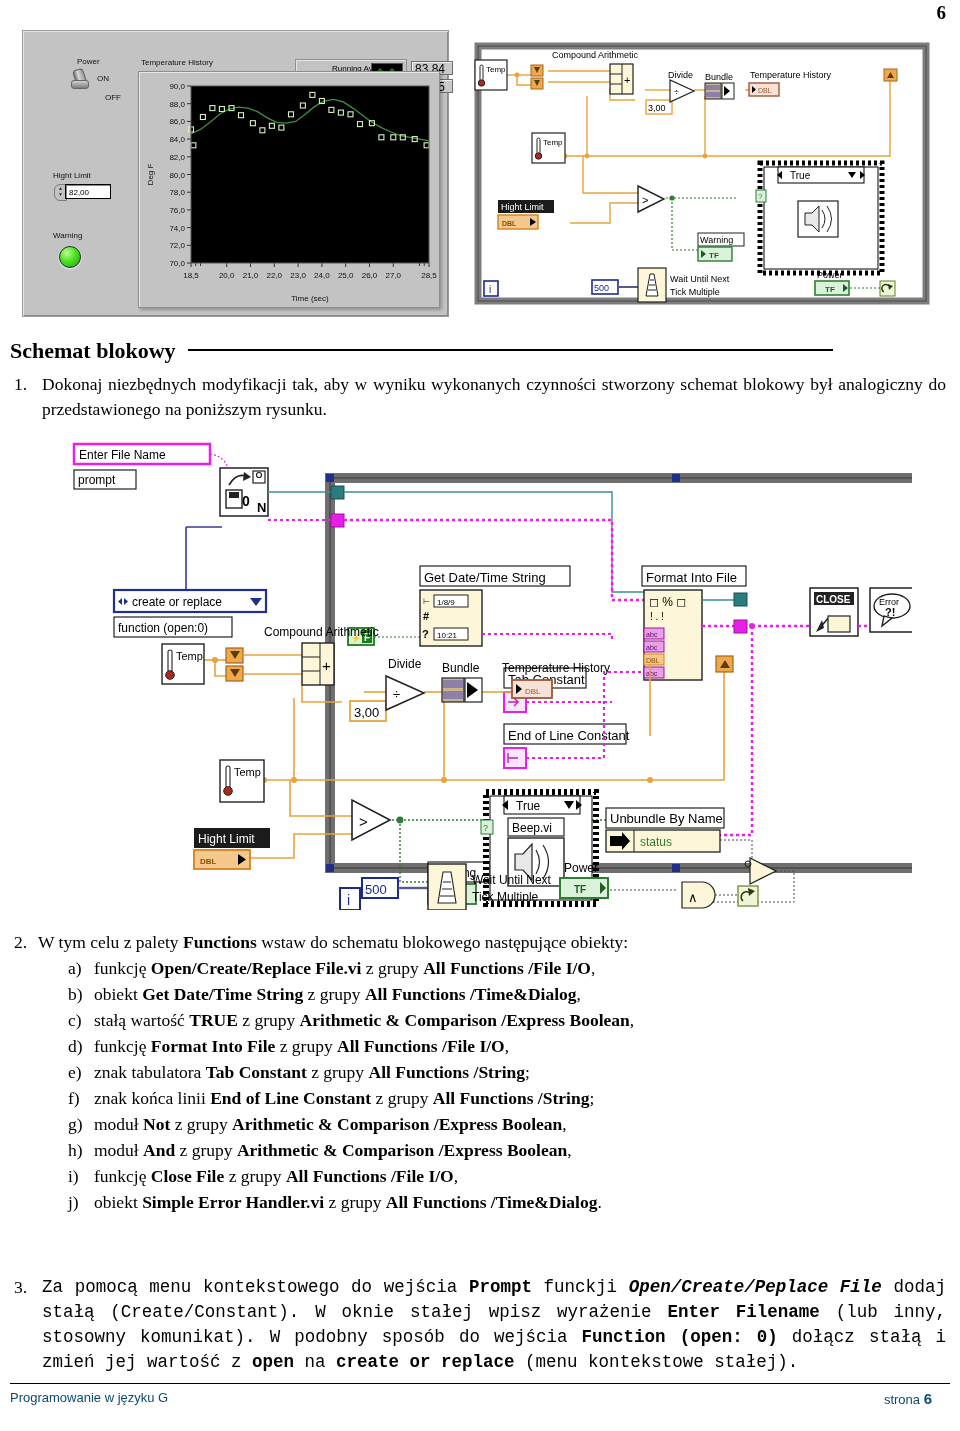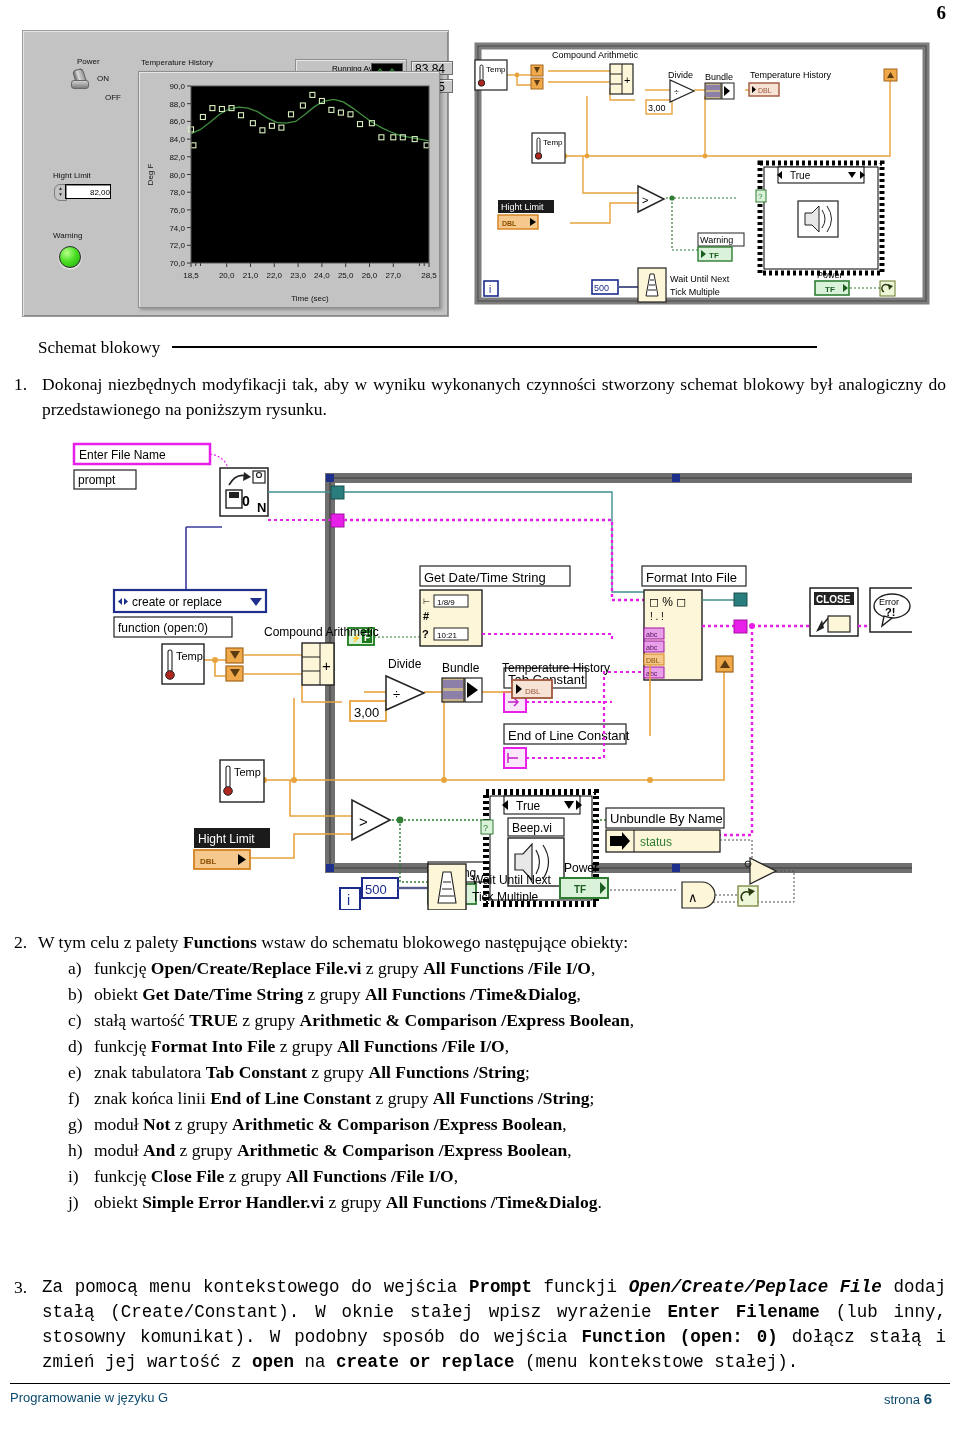--- a/index.html
+++ b/index.html
@@ -39,21 +39,21 @@
   }
   .switch .base{
     position:absolute;left:0;top:11px;width:16px;height:7px;border-radius:3px;
     background:linear-gradient(180deg,#cfcfcf,#7d7d7d);border:1px solid #666;
   }
   .hl-lbl{left:30px;top:140px;}
   .hl-box{
     position:absolute;left:42px;top:153px;width:46px;height:15px;background:#fff;
     border:1px solid #000;box-shadow:inset 1px 1px 0 #888;
     font-family:"Liberation Sans",sans-serif;font-size:8px;line-height:15px;padding-left:3px;
-    box-sizing:border-box;color:#000;text-align:right;
+    box-sizing:border-box;color:#000;
   }
   .hl-spin{
     position:absolute;left:31px;top:153px;width:11px;height:15px;
     background:#c3c3c3;border:1px solid #7d7d7d;border-radius:6px 0 0 6px;
     font-size:5px;line-height:6px;text-align:center;color:#333;
     font-family:"Liberation Sans",sans-serif;
   }
   .warn-lbl{left:30px;top:200px;}
   .led{
     position:absolute;left:36px;top:215px;width:20px;height:20px;border-radius:50%;
@@ -99,22 +99,22 @@
     position:absolute;left:460px;top:20px;width:480px;height:275px;
     background:#fff;
   }
   .bd1 svg{display:block;}
 
   
   .h-sec{
     position:absolute;left:10px;top:338px;width:940px;
   }
   .h-sec .h-txt{
-    font-family:"Liberation Serif",serif;font-weight:normal;font-size:17px;
-    display:inline-block;vertical-align:middle;margin-left:28px;
+    font-family:"Liberation Serif",serif;font-weight:bold;font-size:22px;
+    display:inline-block;vertical-align:middle;
   }
   .h-sec .h-rule{
     display:inline-block;vertical-align:middle;height:2px;background:#000;
     width:645px;margin-left:12px;margin-bottom:3px;
   }
 
   
   .para{
     position:absolute;font-family:"Liberation Serif",serif;font-size:17.5px;line-height:25px;
     text-align:justify;color:#000;

